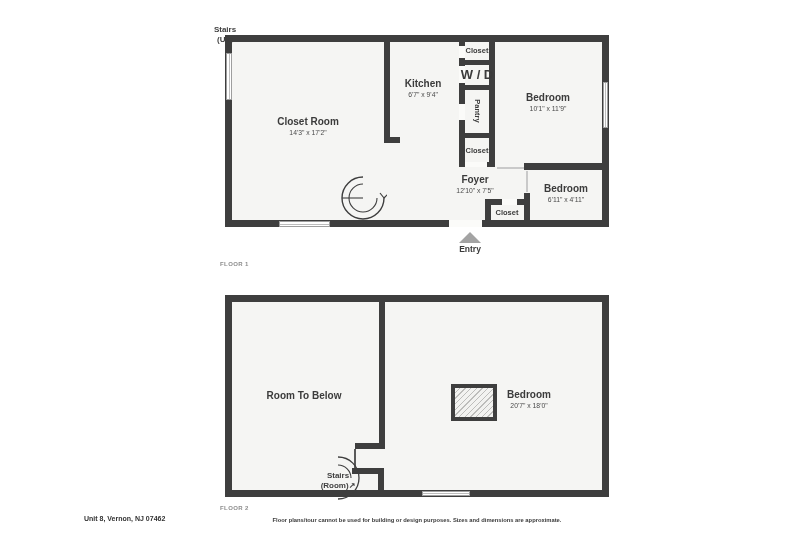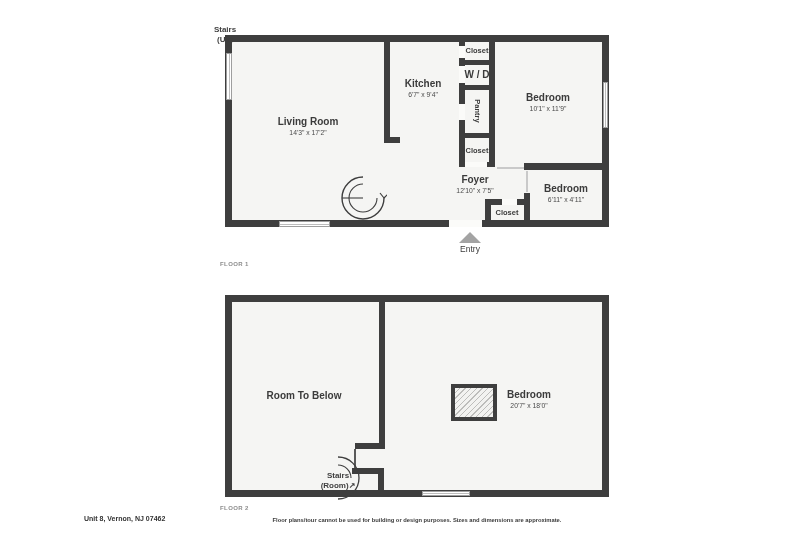--- a/index.html
+++ b/index.html
@@ -27,21 +27,21 @@
   .room-name{font-weight:700;font-size:10px;line-height:1.2;}
   .room-dims{font-size:6.8px;color:#4a4a4a;line-height:1.2;margin-top:1px;}
   .small-label{position:absolute;transform:translate(-50%,-50%);font-size:8px;font-weight:700;color:#3b3b3b;white-space:nowrap;text-align:center;}
   .small-label.rotated{transform:translate(-50%,-50%) rotate(90deg);}
   .stairs-label{position:absolute;transform:translate(-50%,-50%);font-size:8px;font-weight:700;color:#3e3e3e;text-align:center;line-height:1.25;white-space:nowrap;z-index:5;}
   .stairs-svg{position:absolute;z-index:4;}
 
   .entry-triangle{position:absolute;width:0;height:0;
     border-left:11px solid transparent;border-right:11px solid transparent;
     border-bottom:11px solid #a3a3a3;}
-  .entry-label{position:absolute;transform:translate(-50%,-50%);font-size:8.5px;font-weight:400;color:#3b3b3b;}
+  .entry-label{position:absolute;transform:translate(-50%,-50%);font-size:8.5px;font-weight:700;color:#3b3b3b;}
 
   .floor-tag{position:absolute;font-size:6px;font-weight:700;letter-spacing:.4px;color:#8c8c8c;}
 
   .hatch-box{position:absolute;border:4px solid #3e3e3e;box-sizing:border-box;
     background:repeating-linear-gradient(135deg,#f2f2f0 0 3px,#bdbdbb 3px 4px);}
 
   .watermark{position:absolute;font-size:24px;font-weight:400;color:#161616;letter-spacing:0;}
   .address{position:absolute;font-size:7px;font-weight:700;color:#323232;white-space:nowrap;}
   .disclaimer{position:absolute;font-size:5.8px;font-weight:700;color:#3a3a3a;text-align:center;white-space:nowrap;}
 </style>
@@ -93,41 +93,41 @@
       <path d="M24 10 A14 14 0 1 0 38 24" fill="none" stroke="#3e3e3e" stroke-width="1.1"></path>
       <path d="M24 24 L3 24" stroke="#3e3e3e" stroke-width="1.1"></path>
       <path d="M45 24 L41 19 M45 24 L49 20" fill="none" stroke="#3e3e3e" stroke-width="1.2"></path>
     </svg>
     <div class="stairs-label">
       <div>Stairs</div>
       <div>(Up)</div>
     </div>
 
     <div class="room-label" style="left:83px;top:92px;">
-      <div class="room-name">Living Room</div>
+      <div class="room-name">Closet Room</div>
       <div class="room-dims">14'3" x 17'2"</div>
     </div>
     <div class="room-label" style="left:198px;top:54px;">
       <div class="room-name">Kitchen</div>
       <div class="room-dims">6'7" x 9'4"</div>
     </div>
     <div class="room-label" style="left:323px;top:68px;">
       <div class="room-name">Bedroom</div>
       <div class="room-dims">10'1" x 11'9"</div>
     </div>
     <div class="room-label" style="left:219px;top:150px;margin-left:31px;">
       <div class="room-name">Foyer</div>
       <div class="room-dims">12'10" x 7'5"</div>
     </div>
     <div class="room-label" style="left:341px;top:159px;">
       <div class="room-name">Bedroom</div>
       <div class="room-dims">6'11" x 4'11"</div>
     </div>
     <div class="small-label" style="left:252px;top:15px;font-size:7.5px;">Closet</div>
-    <div class="small-label" style="left:252px;top:39px;font-size:10px;">W / D</div>
+    <div class="small-label" style="left:252px;top:39px;font-size:13px;">W / D</div>
     <div class="small-label rotated" style="left:252px;top:76px;font-size:7.5px;">Pantry</div>
     <div class="small-label" style="left:252px;top:115px;font-size:7.5px;">Closet</div>
     <div class="small-label" style="left:282px;top:177px;font-size:7.5px;">Closet</div>
 
     <div class="entry-triangle" style="left:234px;top:197px;"></div>
     <div class="entry-label" style="left:245px;top:214px;">Entry</div>
   </div>
 
   <div class="floor-tag" style="left:203px;top:261px;">FLOOR 1</div>
 

